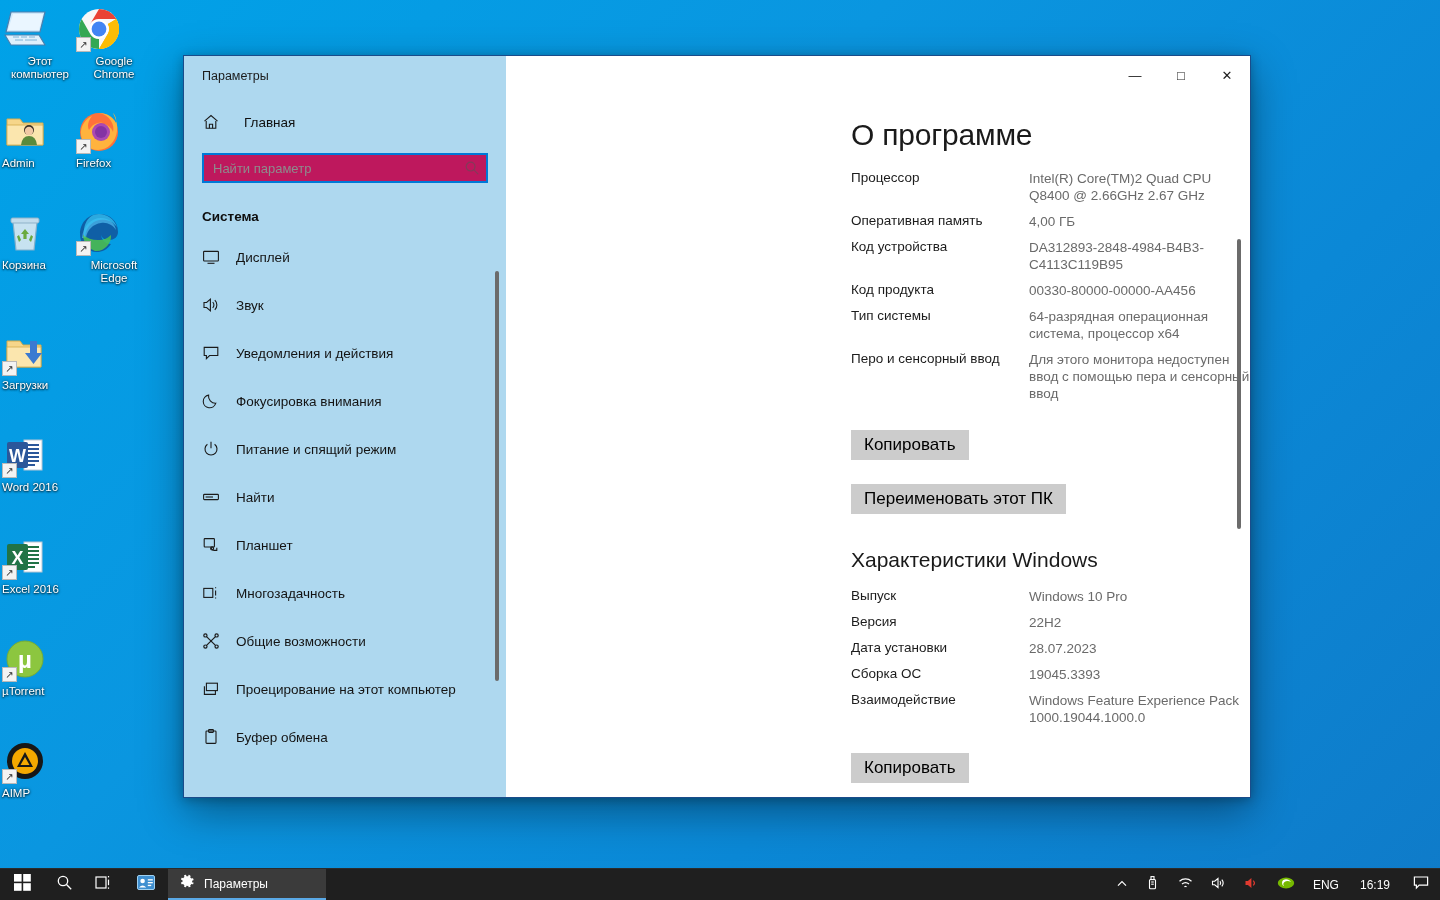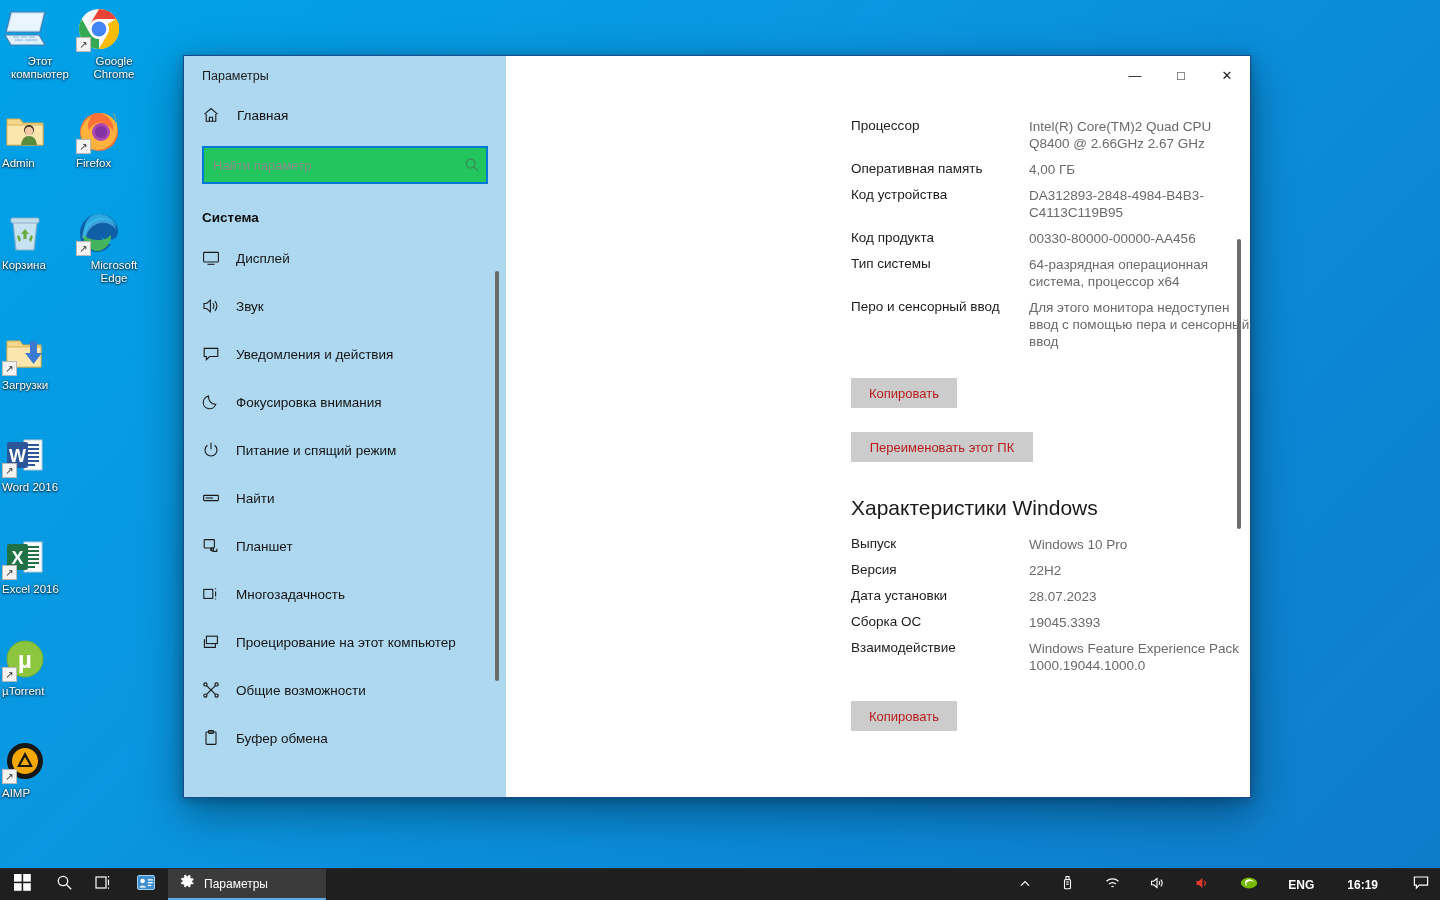--- a/index.html
+++ b/index.html
@@ -73,28 +73,28 @@
     background: #aed8ef;
     position: relative;
     overflow: hidden;
     padding-top: 0;
   }
   #sidebar-title {
     font-size: 12.5px; color: #1b1b1b;
     padding: 13px 0 0 18px;
   }
   #home-row {
-    display: flex; align-items: center; gap: 17px;
-    margin: 17px 0 0 18px; height: 30px; cursor: default;
+    display: flex; align-items: center; gap: 24px;
+    margin: 24px 0 0 18px; height: 30px; cursor: default;
   }
   .home-label { font-size: 13.5px; color: #101010; }
 
   #search-wrap {
     margin: 16px 18px 0 18px;
-    height: 38px; background: #22c55e;
+    height: 30px; background: #be185d;
     border: 2px solid #0078d7;
     display: flex; align-items: center;
     padding: 0 6px 0 9px;
   }
   #search-input {
     flex: 1; border: 0; outline: 0;
     font-size: 13px; color: #111;
     font-family: "Liberation Sans", sans-serif;
     background: transparent;
     caret-color: #000;
@@ -133,21 +133,21 @@
   .spec-table { border-collapse: collapse; }
   .spec-table td { vertical-align: top; padding: 0 0 9px 0; }
   .spec-key {
     font-size: 13.5px; color: #1c1c1c; width: 178px;
     padding-right: 10px !important; white-space: nowrap;
   }
   .spec-val { font-size: 13.5px; color: #6a6a6a; max-width: 275px; line-height: 17px; }
 
   .win-btn {
     background: #cccccc; border: 1px solid #cccccc;
-    font-size: 13px; color: #b91c1c;
+    font-size: 17px; color: #000000;
     font-family: "Liberation Sans", sans-serif;
     padding: 0 12px; height: 30px; min-width: 106px;
     cursor: default; text-align: center;
   }
 
   #section-title-2 {
     font-size: 21px; color: #1a1a1a; font-weight: normal;
     margin: 34px 0 16px 0;
   }
 
@@ -166,21 +166,21 @@
   }
   #tb-start { width: 44px; }
   #tb-task-settings {
     min-width: 158px; display: flex; align-items: center; gap: 9px;
     padding: 0 12px; background: #3b3b3b;
     border-bottom: 2px solid #5aa9e6;
     cursor: default;
   }
   .tb-task-label { font-size: 12px; color: #ffffff; white-space: nowrap; }
 
-  #tray { margin-left: auto; display: flex; align-items: center; gap: 16px; font-weight: bold; }
+  #tray { margin-left: auto; display: flex; align-items: center; gap: 4px; }
   .tray-item {
     height: 32px; display: flex; align-items: center; justify-content: center;
     padding: 0 7px; cursor: default;
   }
   .tray-text { font-size: 12px; color: #ffffff; }
   #tray-clock { padding: 0 10px; }
   #tray-action { padding: 0 11px 0 9px; }
 </style>
 </head>
 <body>
@@ -470,60 +470,61 @@
               <line x1="13.6" y1="3.2" x2="13.6" y2="4.2"></line>
               <line x1="13.6" y1="6.4" x2="13.6" y2="11.4"></line>
               <line x1="13.6" y1="13.6" x2="13.6" y2="14.6"></line>
             </svg>
           </span>
           <span class="nav-label">Многозадачность</span>
         </div>
 
         <div class="nav-item">
           <span class="nav-ico">
-            <svg width="18" height="18" viewBox="0 0 18 18" fill="none" stroke="#1a1a1a" stroke-width="1.1">
-              <rect x="4.4" y="3.2" width="11" height="7.4"></rect>
-              <path d="M2.4 6.2 v8.2 h11 v-3.6"></path>
-            </svg>
-          </span>
-          <span class="nav-label">Проецирование на этот компьютер</span>
-        </div>
-
-        <div class="nav-item">
-          <span class="nav-ico">
             <svg width="18" height="18" viewBox="0 0 18 18" fill="none" stroke="#1a1a1a" stroke-width="1.2">
               <circle cx="3.4" cy="3.4" r="1.6"></circle>
                 <circle cx="14.6" cy="3.4" r="1.6"></circle>
               <circle cx="3.4" cy="14.6" r="1.6"></circle>
                 <circle cx="14.6" cy="14.6" r="1.6"></circle>
               <line x1="4.8" y1="4.8" x2="13.2" y2="13.2"></line>
               <line x1="13.2" y1="4.8" x2="4.8" y2="13.2"></line>
             </svg>
           </span>
           <span class="nav-label">Общие возможности</span>
         </div>
 
         <div class="nav-item">
           <span class="nav-ico">
             <svg width="18" height="18" viewBox="0 0 18 18" fill="none" stroke="#1a1a1a" stroke-width="1.1">
+              <rect x="4.4" y="3.2" width="11" height="7.4"></rect>
+              <path d="M2.4 6.2 v8.2 h11 v-3.6"></path>
+            </svg>
+          </span>
+          <span class="nav-label">Проецирование на этот компьютер</span>
+        </div>
+
+        <div class="nav-item">
+          <span class="nav-ico">
+            <svg width="18" height="18" viewBox="0 0 18 18" fill="none" stroke="#1a1a1a" stroke-width="1.1">
               <rect x="4" y="3" width="10" height="12.4" rx=".8"></rect>
               <rect x="6.6" y="1.6" width="4.8" height="2.8" rx=".6"></rect>
             </svg>
           </span>
           <span class="nav-label">Буфер обмена</span>
         </div>
 
       </div>
 
       <div class="vscroll" id="sidebar-scroll-thumb" style="right:7px; top:215px; height:410px;"></div>
     </div>
 
     <div id="content">
       <div id="content-inner">
 
+        <h1 id="page-title">О программе</h1>
 
         <table class="spec-table">
           <tbody>
             <tr>
               <td class="spec-key">Процессор</td>
               <td class="spec-val">Intel(R) Core(TM)2 Quad CPU   Q8400  @ 2.66GHz   2.67 GHz</td>
             </tr>
             <tr>
               <td class="spec-key">Оперативная память</td>
               <td class="spec-val">4,00 ГБ</td>

